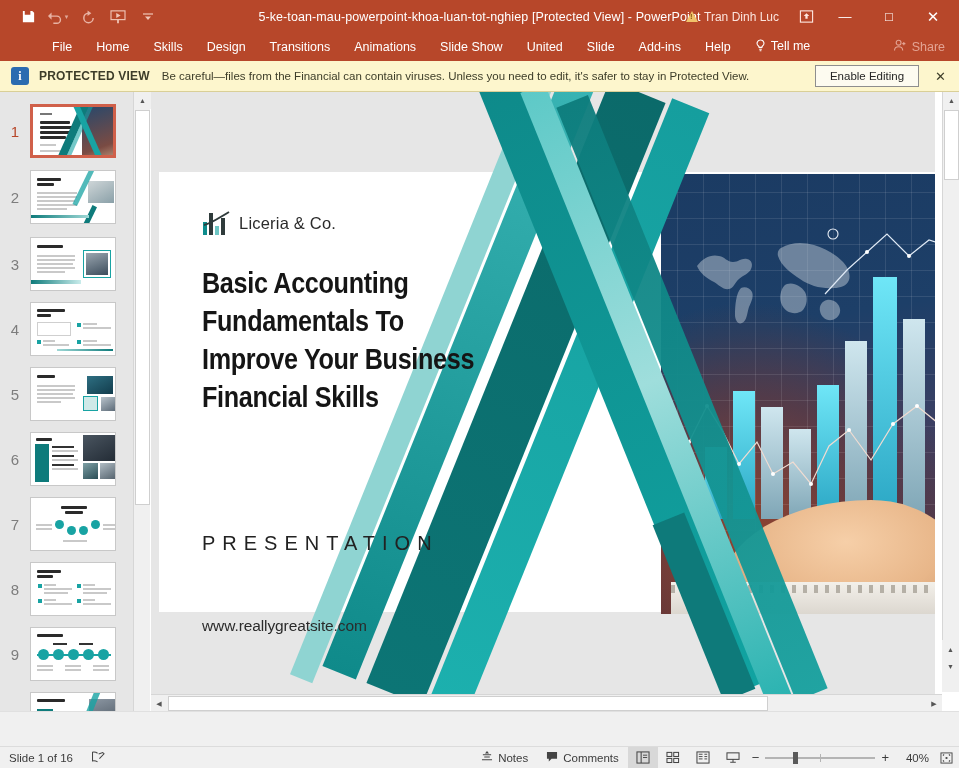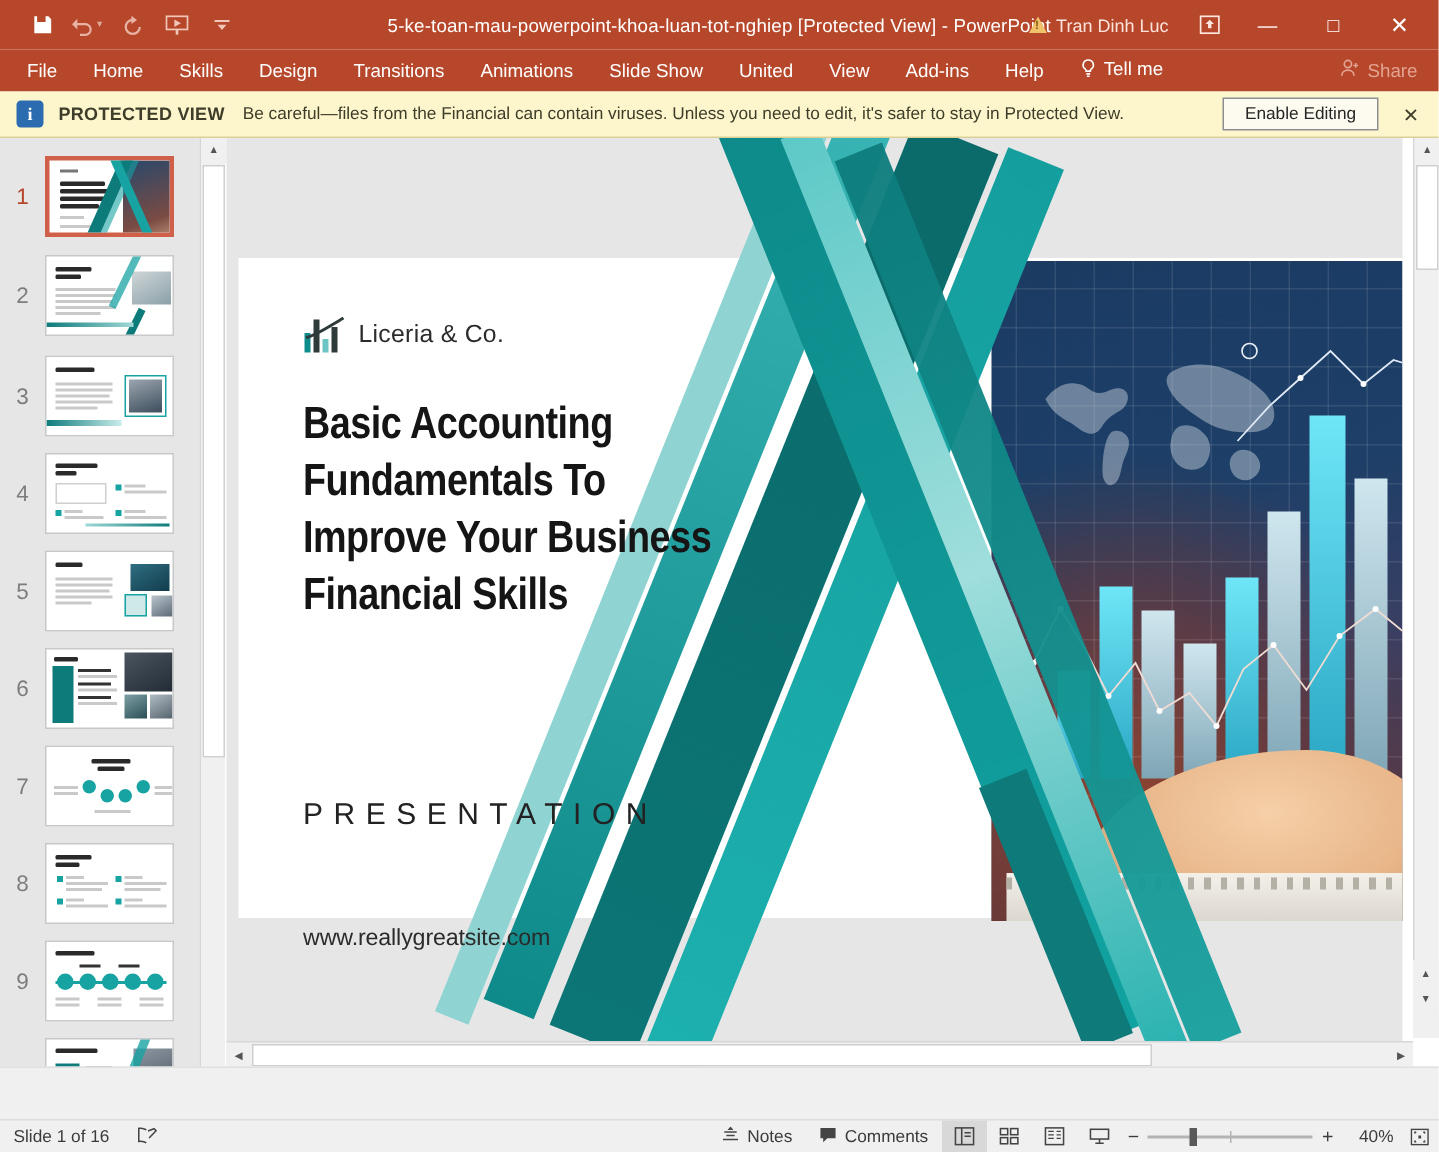--- a/index.html
+++ b/index.html
@@ -39,21 +39,21 @@
   .warn-tri{ width:0;height:0;border-left:6px solid transparent;border-right:6px solid transparent;border-bottom:11px solid #f0c26a; position:relative; }
   .warn-tri::after{ content:"!"; position:absolute; left:-2px; top:1px; font-size:8px; color:#8a5a12; font-weight:bold; }
   .ribbon-opt{ width:34px;height:33px; display:flex;align-items:center;justify-content:center; color:#fde7e0; font-size:13px;}
   .win-btn{ width:44px;height:33px; display:flex;align-items:center;justify-content:center; color:#ffffff; font-size:13px; }
   .win-btn.close{ font-size:15px; }
 
   
   .ribbon{
     position:absolute; left:0; top:33px; width:959px; height:28px;
     background:#b7472a; color:#ffffff;
-    display:flex; align-items:center;
+    display:flex; align-items:center;padding-left:34px;
   }
   .tab{
     font-size:12.5px; color:#ffffff; padding:0 12px; height:28px;
     display:flex; align-items:center; white-space:nowrap;
   }
   .tab.first{ margin-left:6px; }
   .tellme{ display:flex; align-items:flex-start; gap:5px; padding:0 12px; font-size:12.5px;}
   .bulb{ font-size:12px; }
   .share{
     margin-left:auto; display:flex; align-items:center; gap:5px;
@@ -302,21 +302,21 @@
 
 <div class="ribbon">
   <div class="tab first">File</div>
   <div class="tab">Home</div>
   <div class="tab">Skills</div>
   <div class="tab">Design</div>
   <div class="tab">Transitions</div>
   <div class="tab">Animations</div>
   <div class="tab">Slide Show</div>
   <div class="tab">United</div>
-  <div class="tab">View</div>
+  <div class="tab">Slide</div>
   <div class="tab">Add-ins</div>
   <div class="tab">Help</div>
   <div class="tellme">
     <span class="bulb">
       <svg width="11" height="13" viewBox="0 0 11 13">
           <path fill="none" stroke="#ffffff" stroke-width="1.1" d="M5.5 1a3.3 3.3 0 0 0-2 6c.4.4.6.9.6 1.4h2.8c0-.5.2-1 .6-1.4A3.3 3.3 0 0 0 5.5 1z"></path>
           <path stroke="#ffffff" stroke-width="1.1" d="M4.2 10.2h2.6M4.6 11.8h1.8"></path>
         </svg>
     </span>
     <span>Tell me</span>

